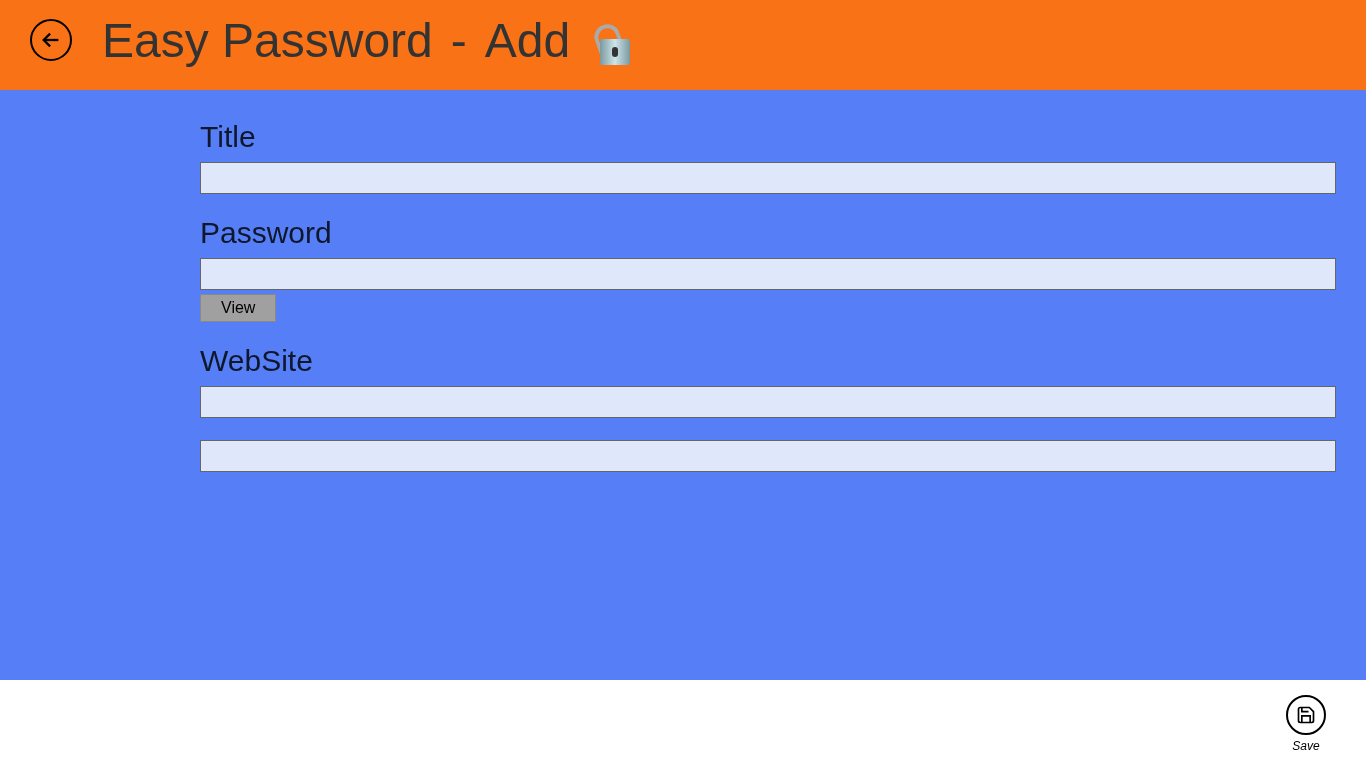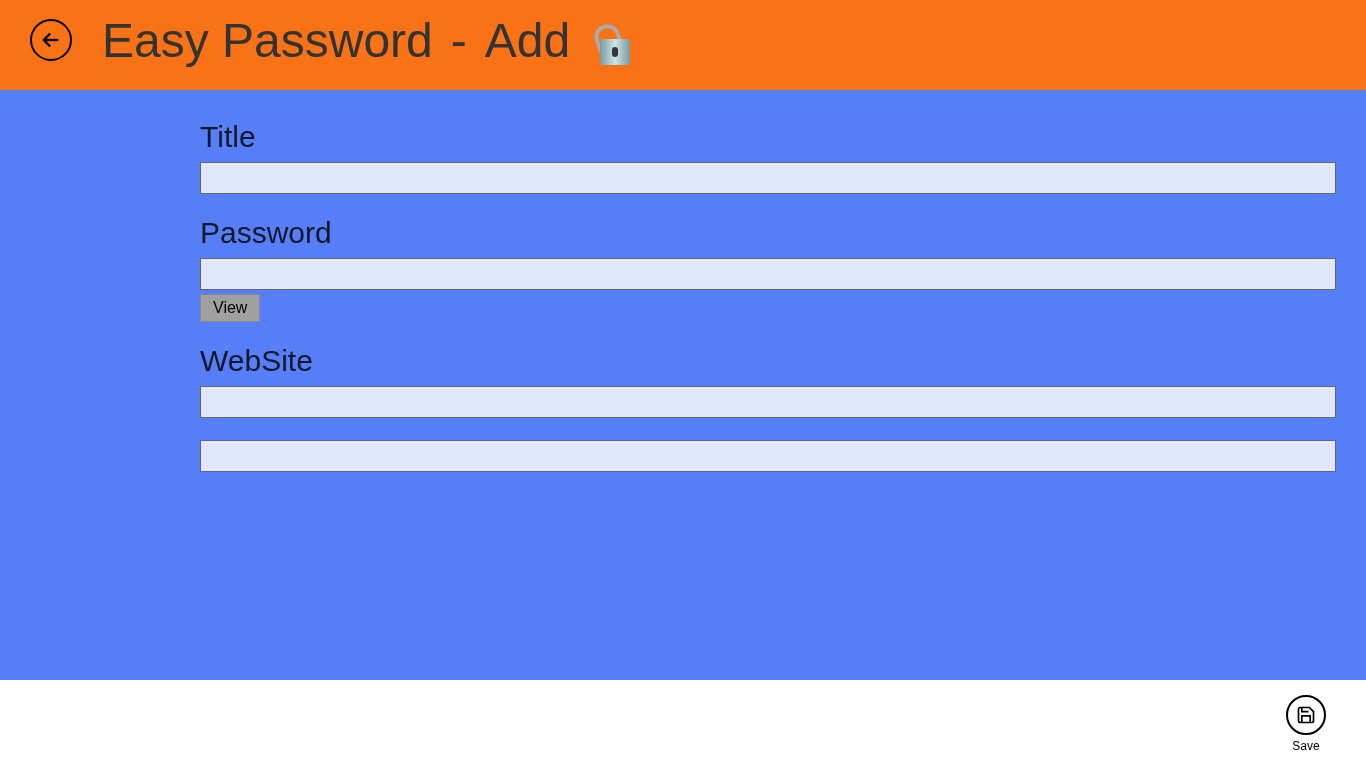--- a/index.html
+++ b/index.html
@@ -115,34 +115,35 @@
       width: 100%;
       height: 32px;
       background: #dfe8fa;
       border: 1px solid #666;
       padding: 4px 8px;
       font-size: 16px;
       font-family: inherit;
     }
     .view-button {
       margin-top: 4px;
-      padding: 4px 12px;
+      padding: 4px 20px;
       background: #a0a0a0;
       border: 1px solid #888;
       font-size: 16px;
       cursor: pointer;
       font-family: 'Segoe UI', Arial, sans-serif;
     }
     .bottom-bar {
       position: absolute;
       bottom: 15px;
       right: 40px;
       display: flex;
       flex-direction: column;
       align-items: center;
+      font-style: italic;
     }
     .save-button {
       width: 40px;
       height: 40px;
       border: 2px solid #000;
       border-radius: 50%;
       display: flex;
       align-items: center;
       justify-content: center;
       cursor: pointer;

